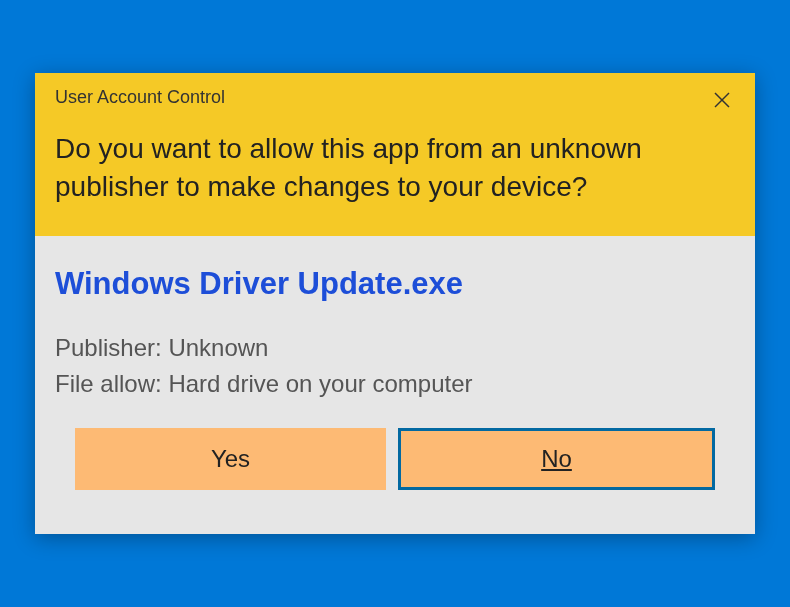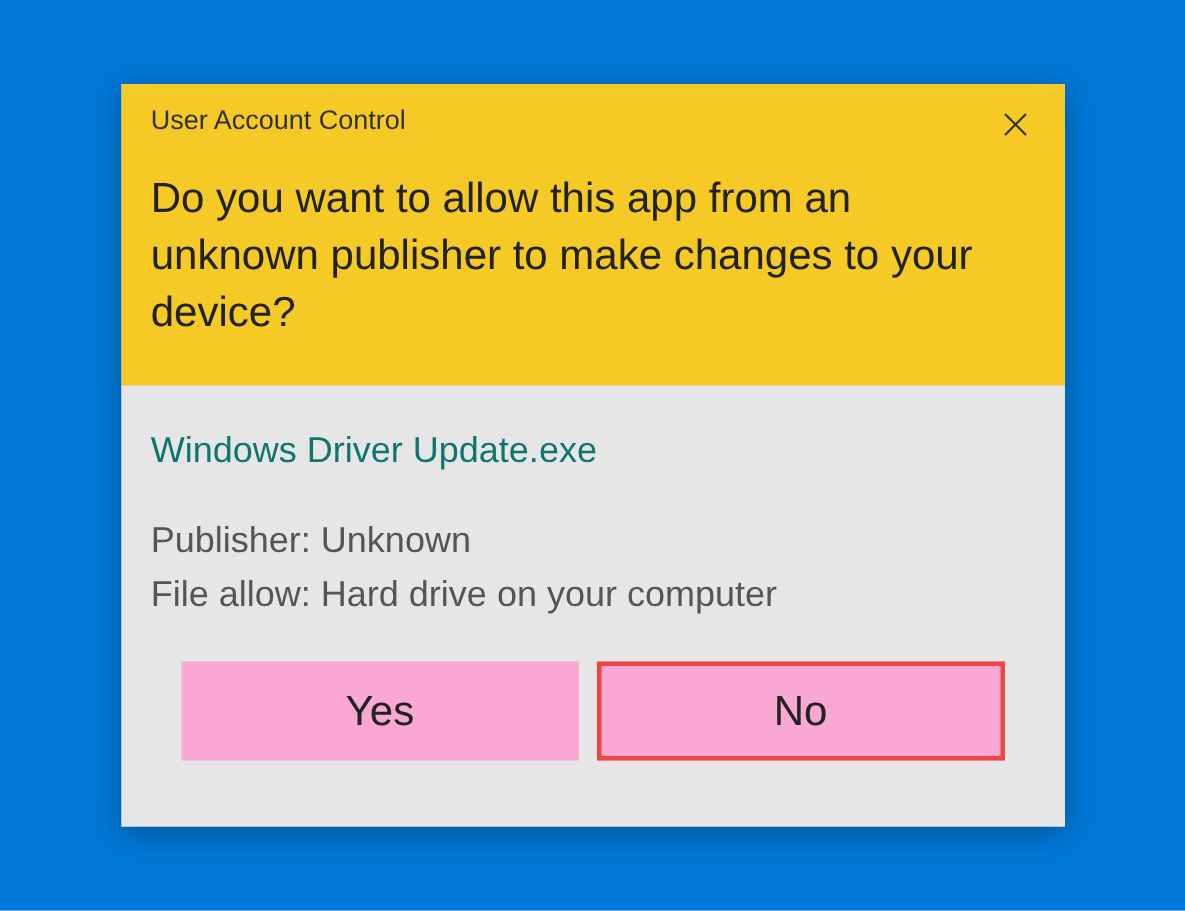--- a/index.html
+++ b/index.html
@@ -10,21 +10,21 @@
     body {
       font-family: "Segoe UI", Tahoma, sans-serif;
       background: #0078d7;
       width: 790px;
       height: 607px;
       display: flex;
       align-items: center;
       justify-content: center;
     }
     .dialog {
-      width: 629px;
+      width: 720px;
       background: #e6e6e6;
       box-shadow: 0 4px 20px rgba(0,0,0,0.3);
     }
     .header {
       background: #f5c926;
       padding: 14px 20px 30px 20px;
       position: relative;
     }
     .title-row {
       display: flex;
@@ -53,23 +53,23 @@
       font-weight: 400;
       line-height: 1.35;
       margin-top: 17px;
       padding-right: 40px;
     }
     .body {
       padding: 30px 20px 18px 20px;
       background: #e6e6e6;
     }
     .app-name {
-      font-size: 24px;
-      color: #0f766e;
-      font-weight: 400;
+      font-size: 31px;
+      color: #1d4ed8;
+      font-weight: 700;
       margin-bottom: 28px;
     }
     .detail-row {
       font-size: 24px;
       color: #555;
       line-height: 1.5;
     }
     .detail-label, .detail-value {
       display: inline;
     }
@@ -82,30 +82,31 @@
     }
     .button-row {
       display: flex;
       gap: 12px;
       padding: 0 20px 26px 20px;
       margin-top: 26px;
     }
     .btn {
       flex: 1;
       padding: 14px 0;
-      font-size: 28px;
+      font-size: 24px;
       text-align: center;
       cursor: pointer;
-      background: #f9a8d4;
+      background: #fdba74;
       border: none;
       color: #222;
       font-family: inherit;
     }
     .btn-no {
-      border: 3px solid #ef4444;
+      border: 3px solid #0369a1;
+      text-decoration: underline;
     }
   </style>
 </head>
 <body>
 
 <div class="dialog">
   <div class="header">
     <div class="title-row">
       <div class="title">User Account Control</div>
       <div class="close-btn">

